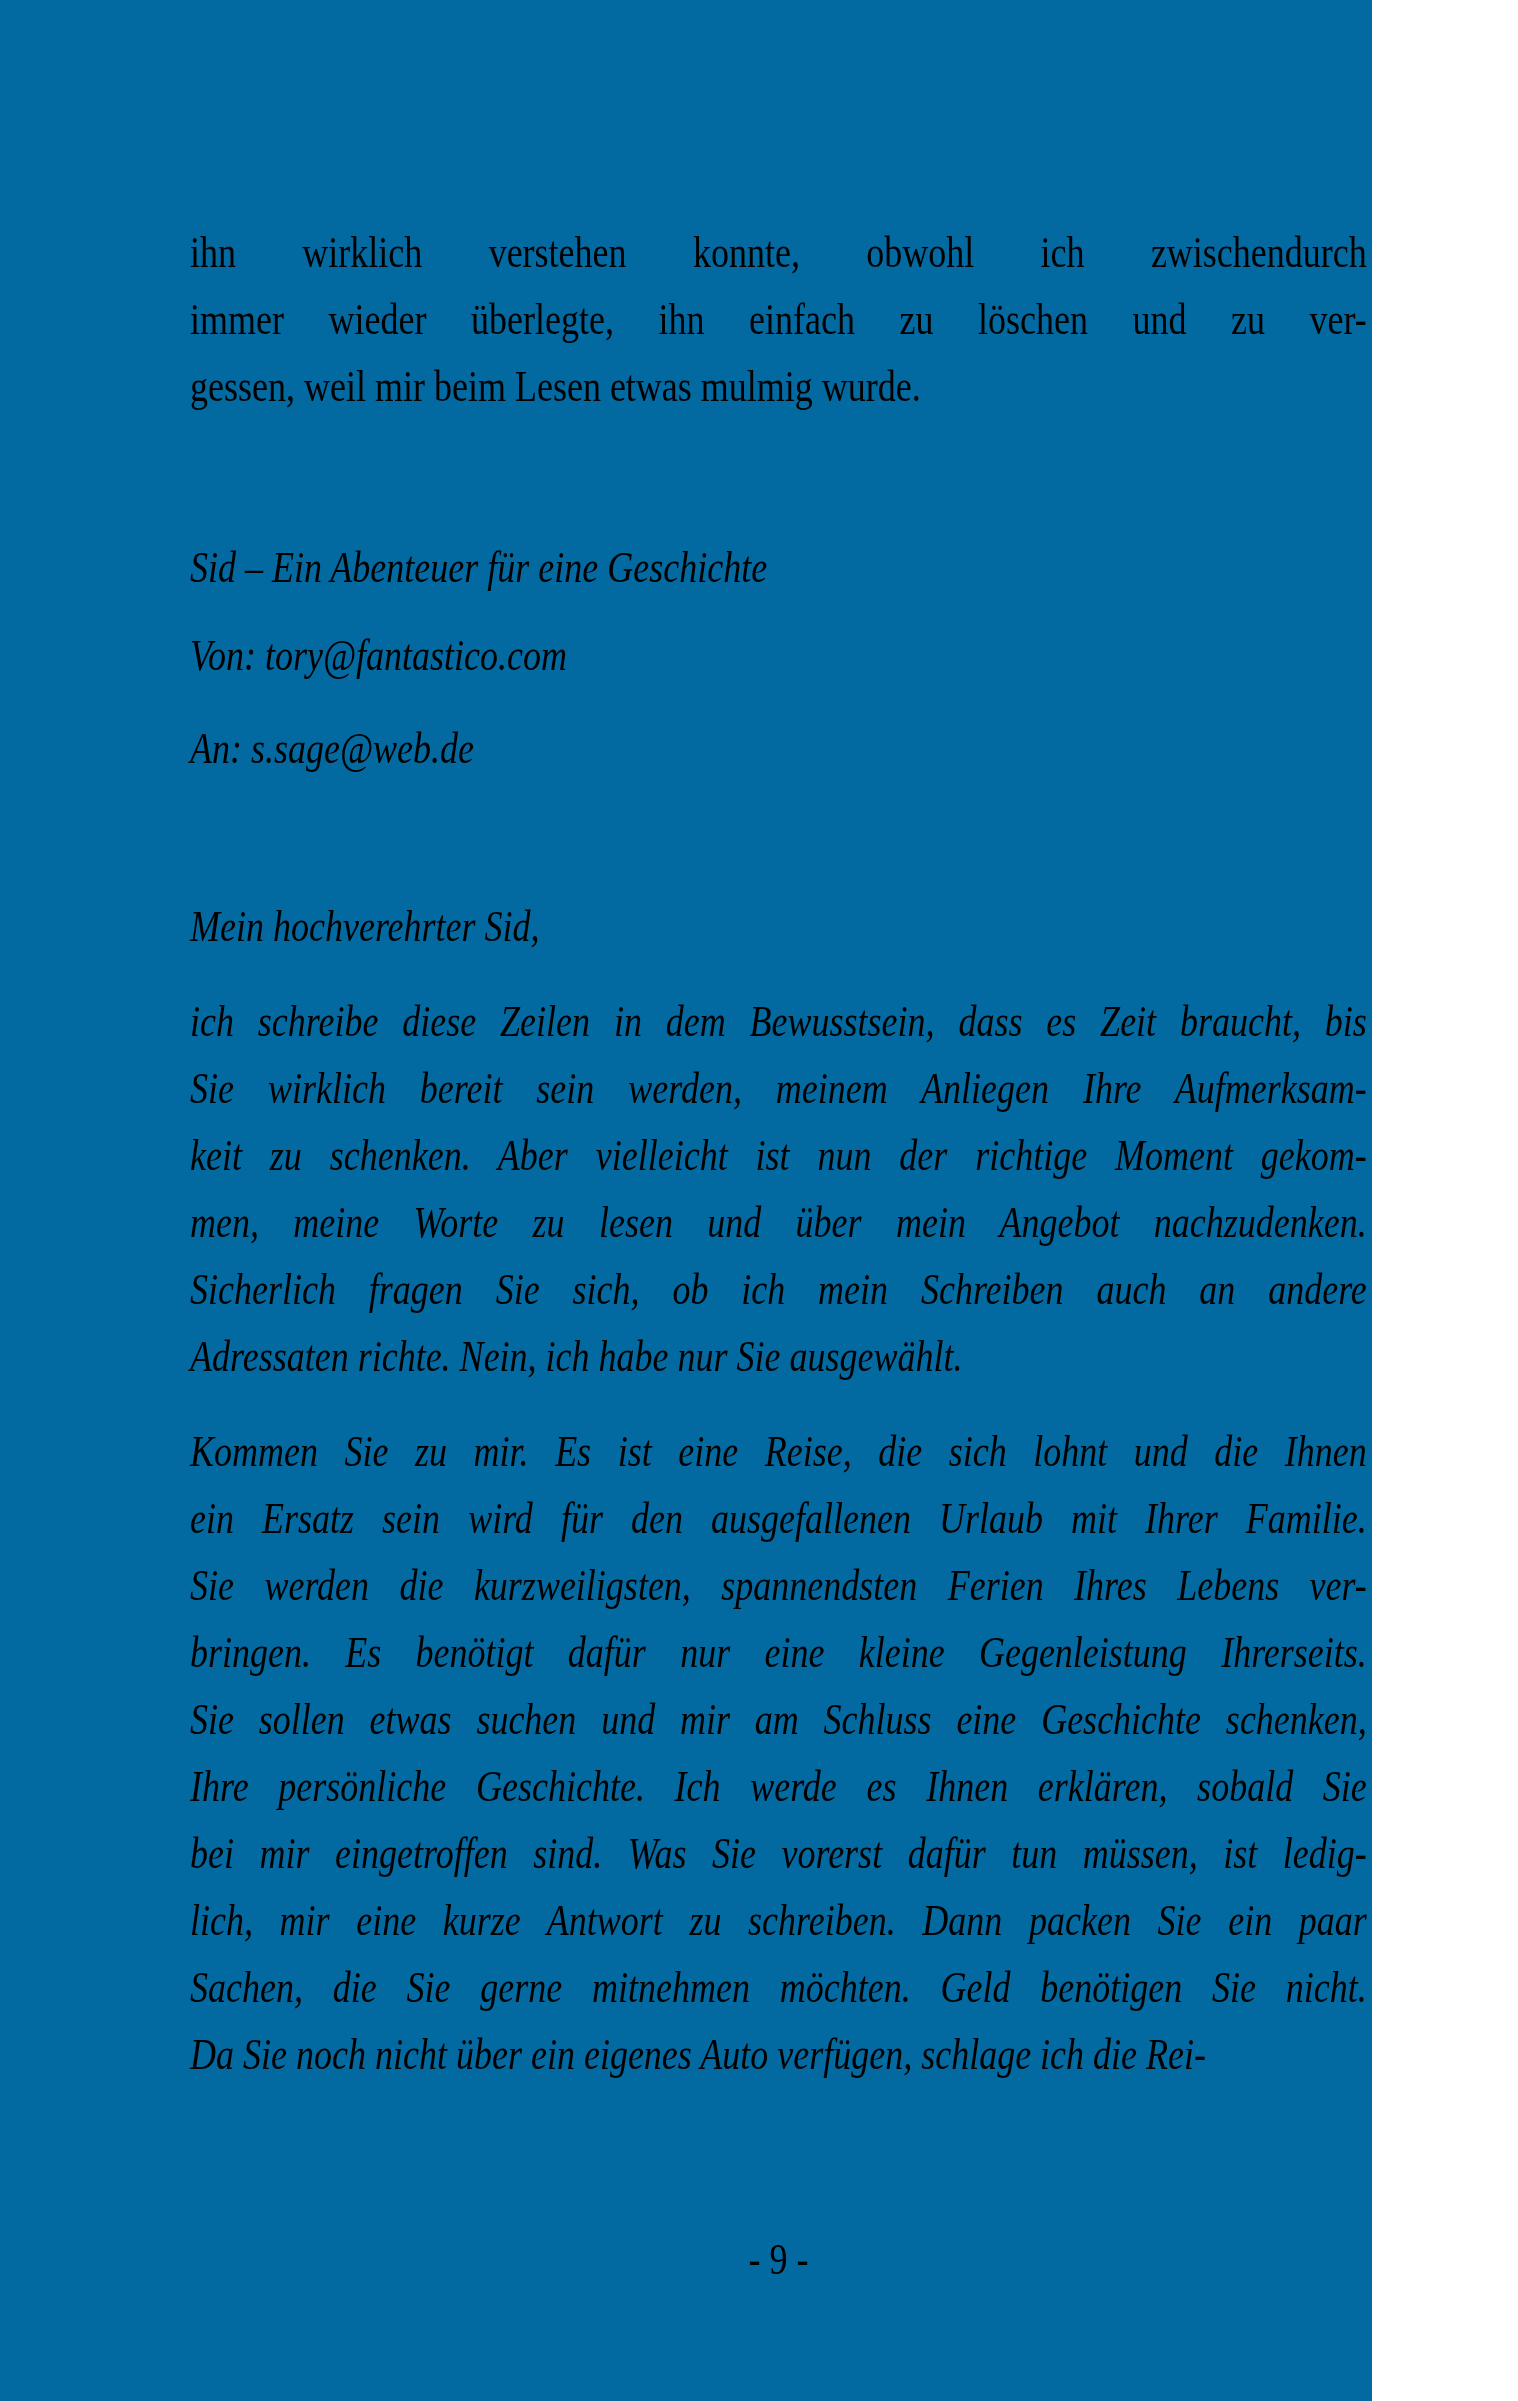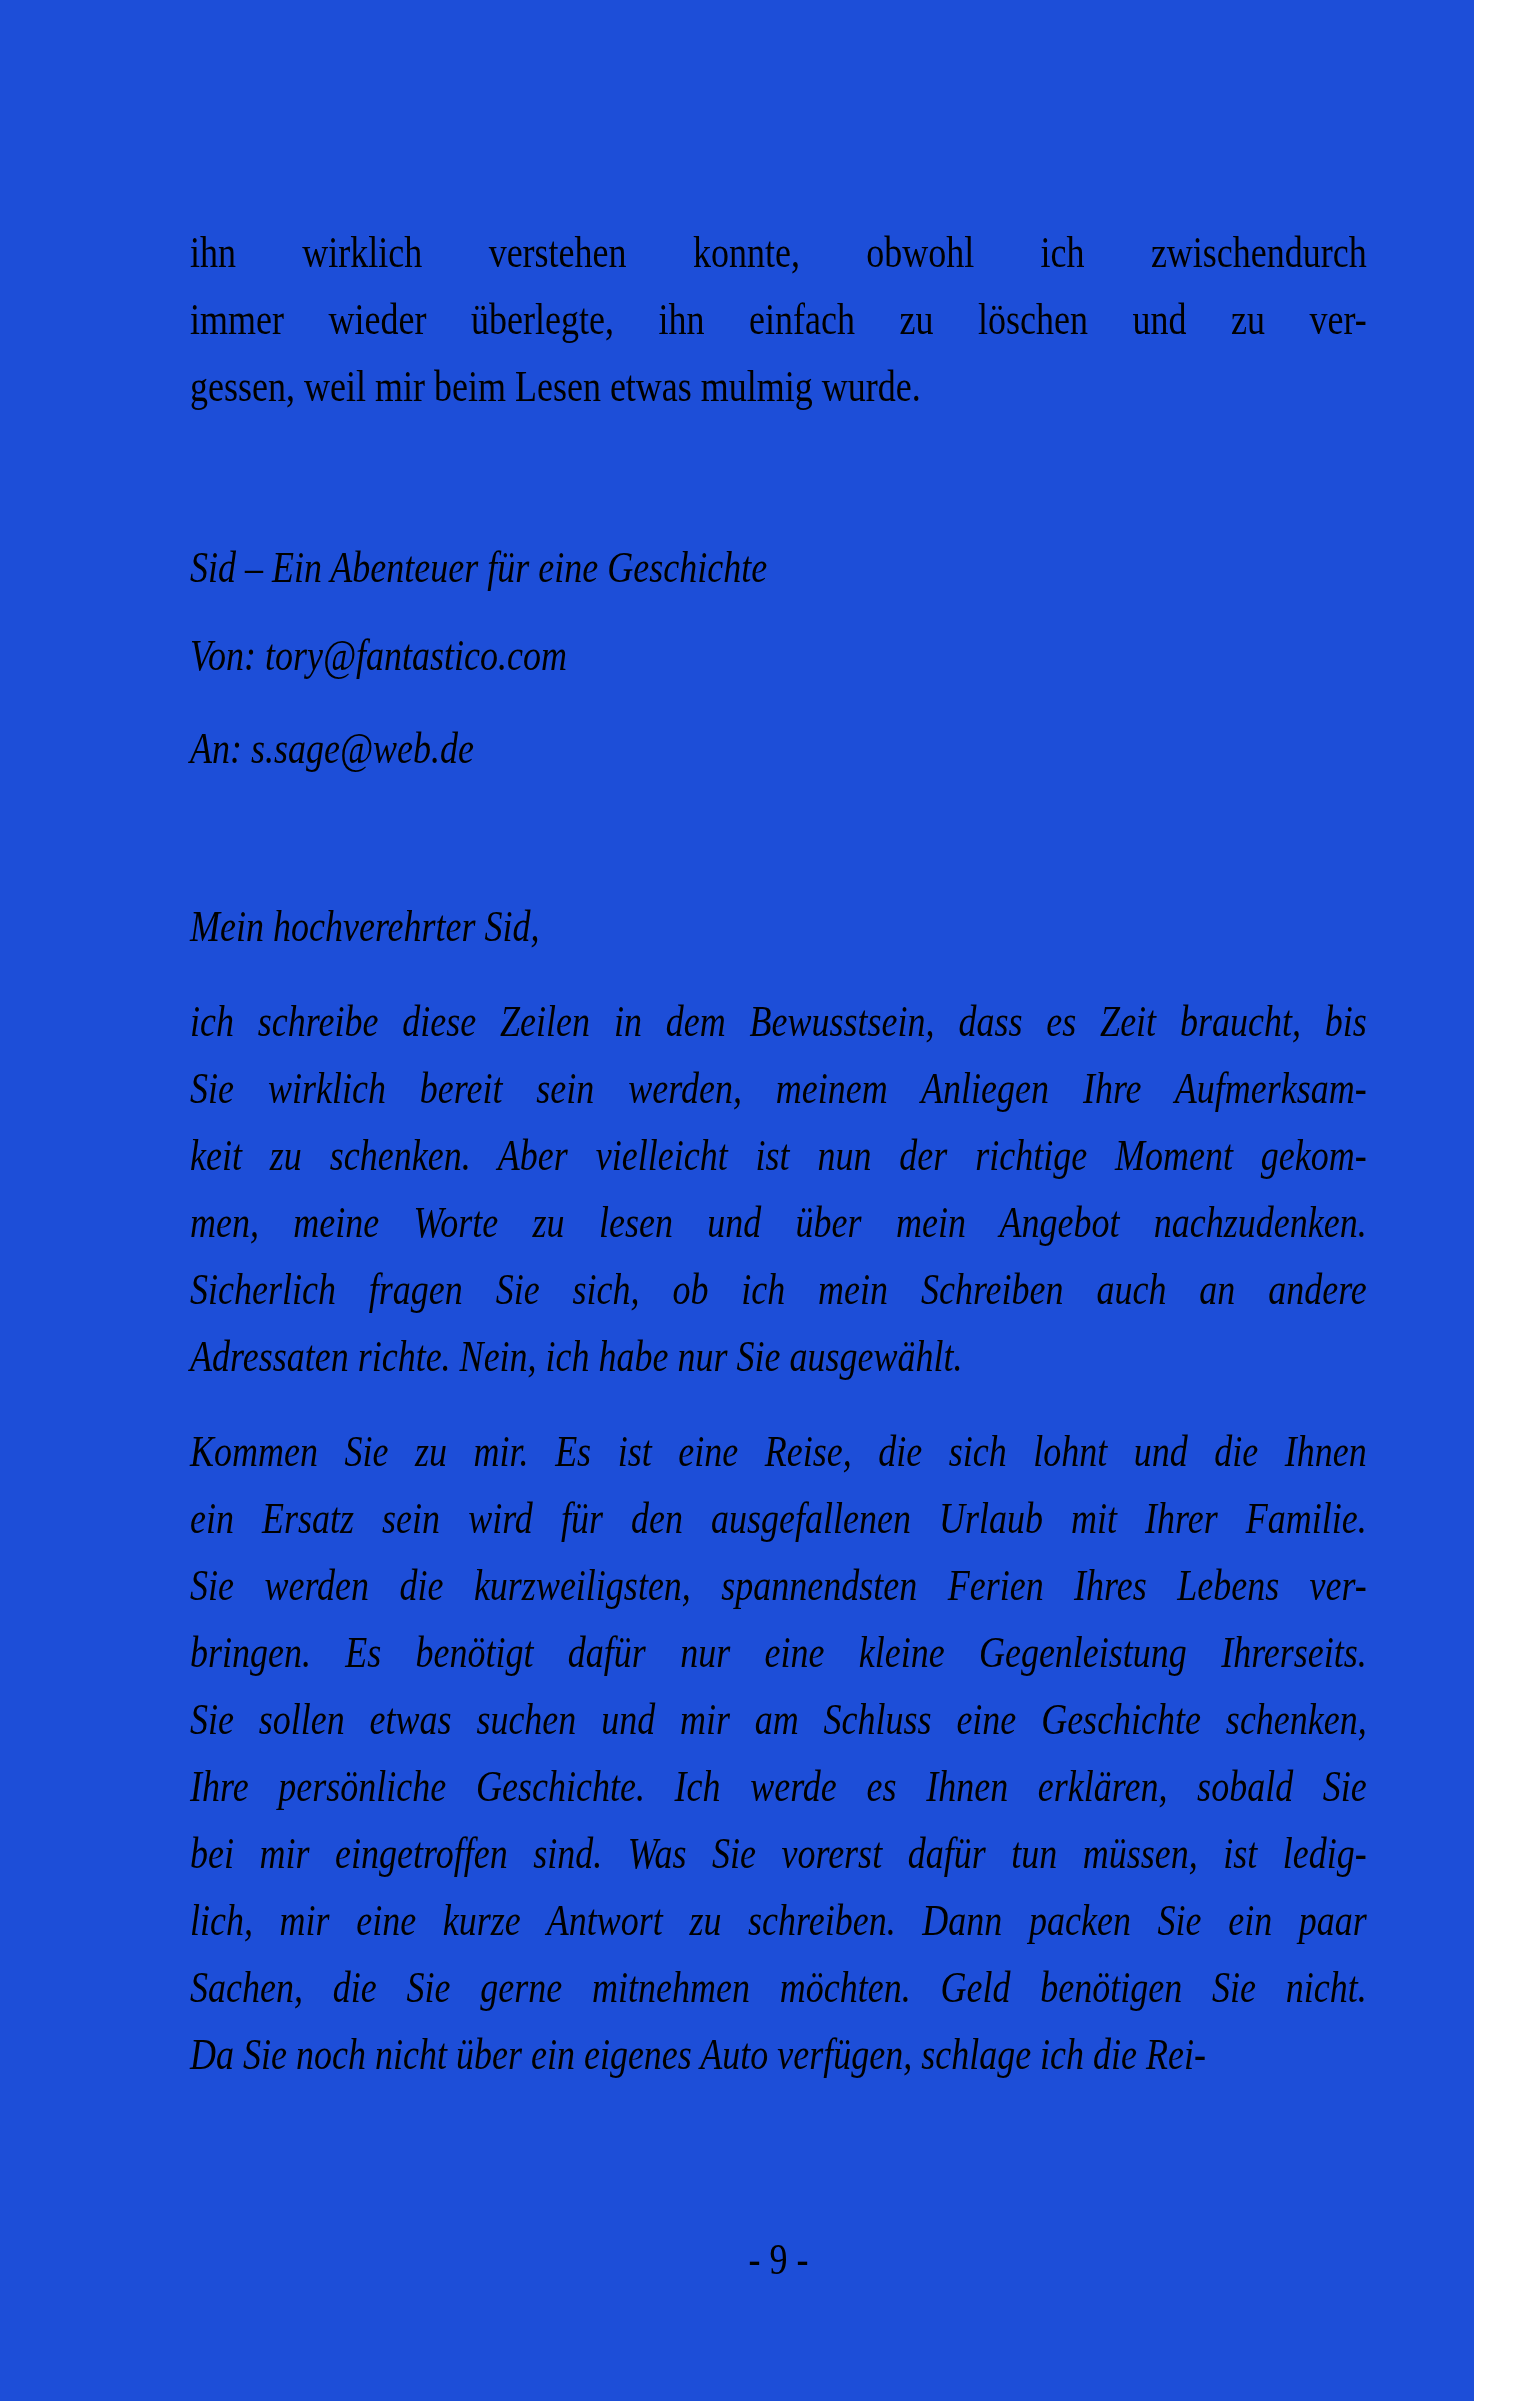--- a/index.html
+++ b/index.html
@@ -1,26 +1,27 @@
 <!DOCTYPE html>
 <html lang="de" style="font-size:8.6px"><head>
 <meta charset="utf-8">
 <style>
   html, body {
     margin: 0;
     padding: 0;
   }
   .page {
     position: relative;
-    width: 1474px;
+    width: 1352px;
     height: 2401px;
-    background: #1d4ed8;
+    background: #0369a1;
     color: #000000;
     overflow: hidden;
     font-family: "Liberation Serif", "DejaVu Serif", serif;
+    padding-left: 20px;
   }
   .text-block {
     position: absolute;
     left: 190px;
     top: 0;
     width: 1471px;            
     transform: scaleX(0.8);   
     transform-origin: top left;
     font-size: 45px;
     color: #000000;

